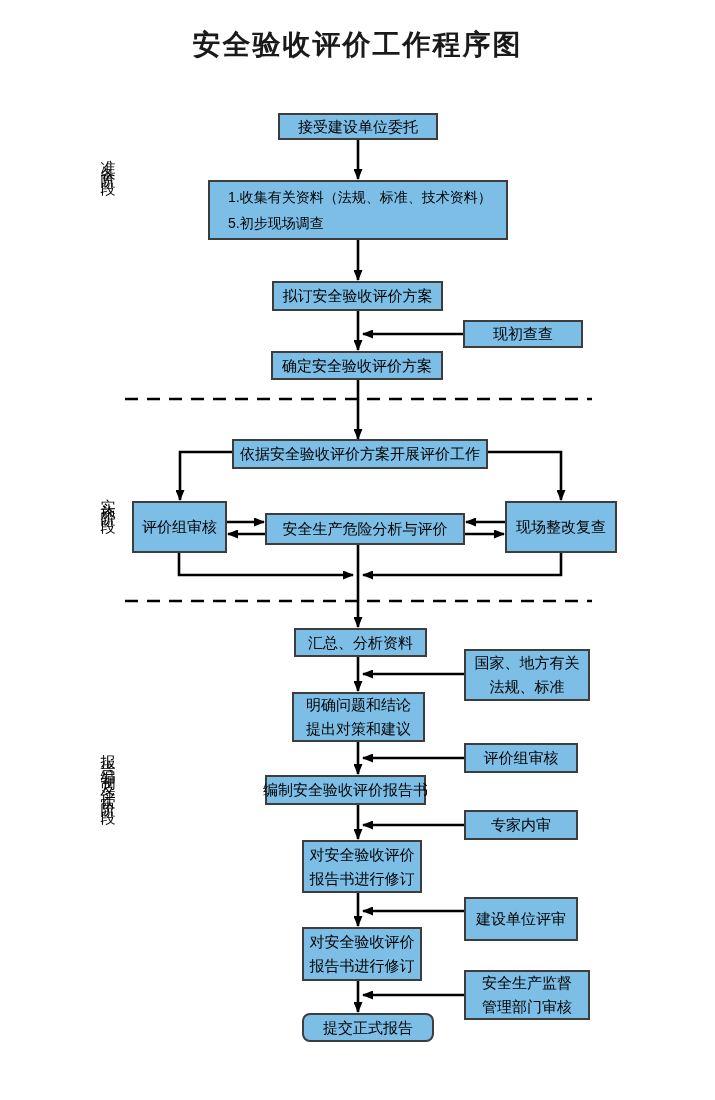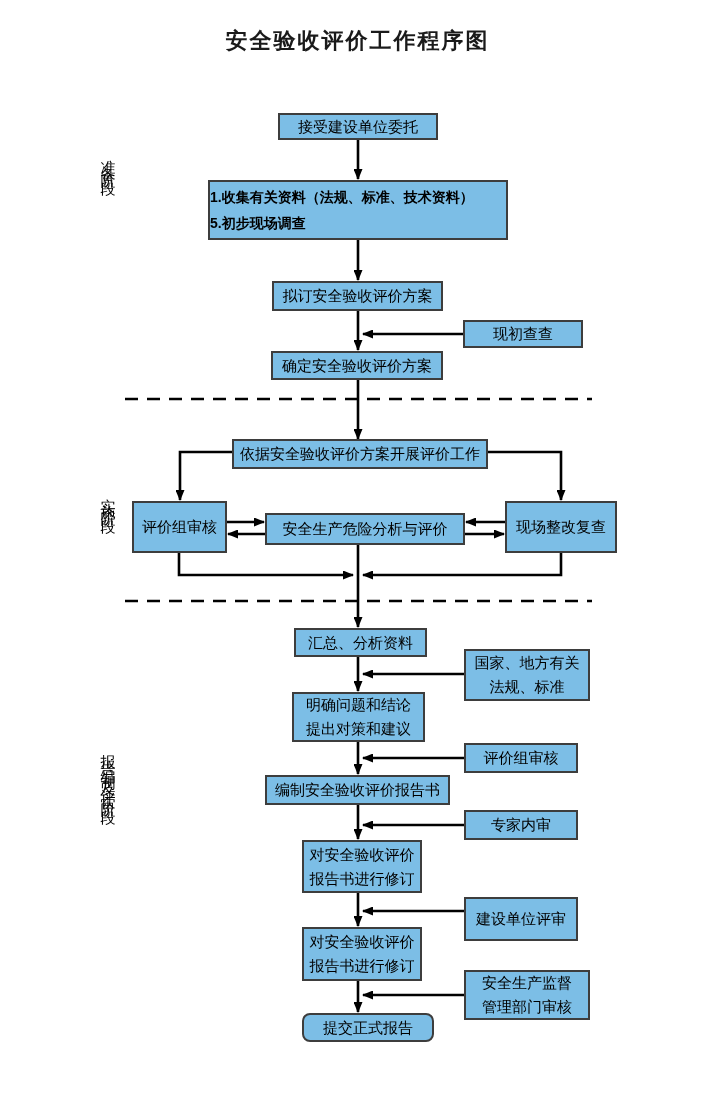--- a/index.html
+++ b/index.html
@@ -6,21 +6,21 @@
   .canvas{
     position:relative;
     width:715px;height:1100px;
     background:#ffffff;
     font-family:"Liberation Sans","DejaVu Sans",sans-serif;
     color:#000;
     overflow:hidden;
   }
   .page-title{
     position:absolute;left:0;top:26px;width:715px;
-    text-align:center;font-size:22px;font-weight:bold;
+    text-align:center;font-size:28px;font-weight:bold;
     letter-spacing:2px;color:#1a1a1a;margin:0;
   }
   .phase{
     position:absolute;
     writing-mode:vertical-rl;
     text-orientation:upright;
     font-size:15px;
     letter-spacing:7px;
     color:#000;
   }
@@ -29,21 +29,21 @@
     background:var(--box-fill,#7CBEE6);
     border:2px solid var(--box-border,#3d3d3d);
     box-sizing:border-box;
     display:flex;flex-direction:column;
     justify-content:center;align-items:center;
     font-size:15px;line-height:24px;
     text-align:center;
     white-space:nowrap;
   }
   .box .ln{display:block;}
-  .box.left-align{align-items:flex-start;text-align:left;font-size:14px;line-height:26px;font-weight:bold;}
+  .box.left-align{align-items:flex-start;padding-left:18px;text-align:left;font-size:14px;line-height:26px;}
   svg.connectors{position:absolute;left:0;top:0;}
   .conn{stroke:var(--line,#000);stroke-width:2.6;fill:none;}
   .dashed{stroke:var(--line,#000);stroke-width:2.6;fill:none;stroke-dasharray:13 9;}
 </style>
 </head>
 <body>
 
 <div class="canvas">
 
   <h1 class="page-title">安全验收评价工作程序图</h1>
@@ -138,21 +138,21 @@
 
   <div class="box" style="left:292px;top:692px;width:133px;height:50px;">
     <span class="ln">明确问题和结论</span>
     <span class="ln">提出对策和建议</span>
   </div>
 
   <div class="box" style="left:464px;top:743px;width:114px;height:30px;">
     <span class="ln">评价组审核</span>
   </div>
 
-  <div class="box" style="left:265px;top:775px;width:185px;height:30px;justify-content:center;">
+  <div class="box" style="left:265px;top:775px;width:161px;height:30px;justify-content:center;">
     <span class="ln">编制安全验收评价报告书</span>
   </div>
 
   <div class="box" style="left:464px;top:810px;width:114px;height:30px;">
     <span class="ln">专家内审</span>
   </div>
 
   <div class="box" style="left:302px;top:840px;width:120px;height:53px;">
     <span class="ln">对安全验收评价</span>
     <span class="ln">报告书进行修订</span>

